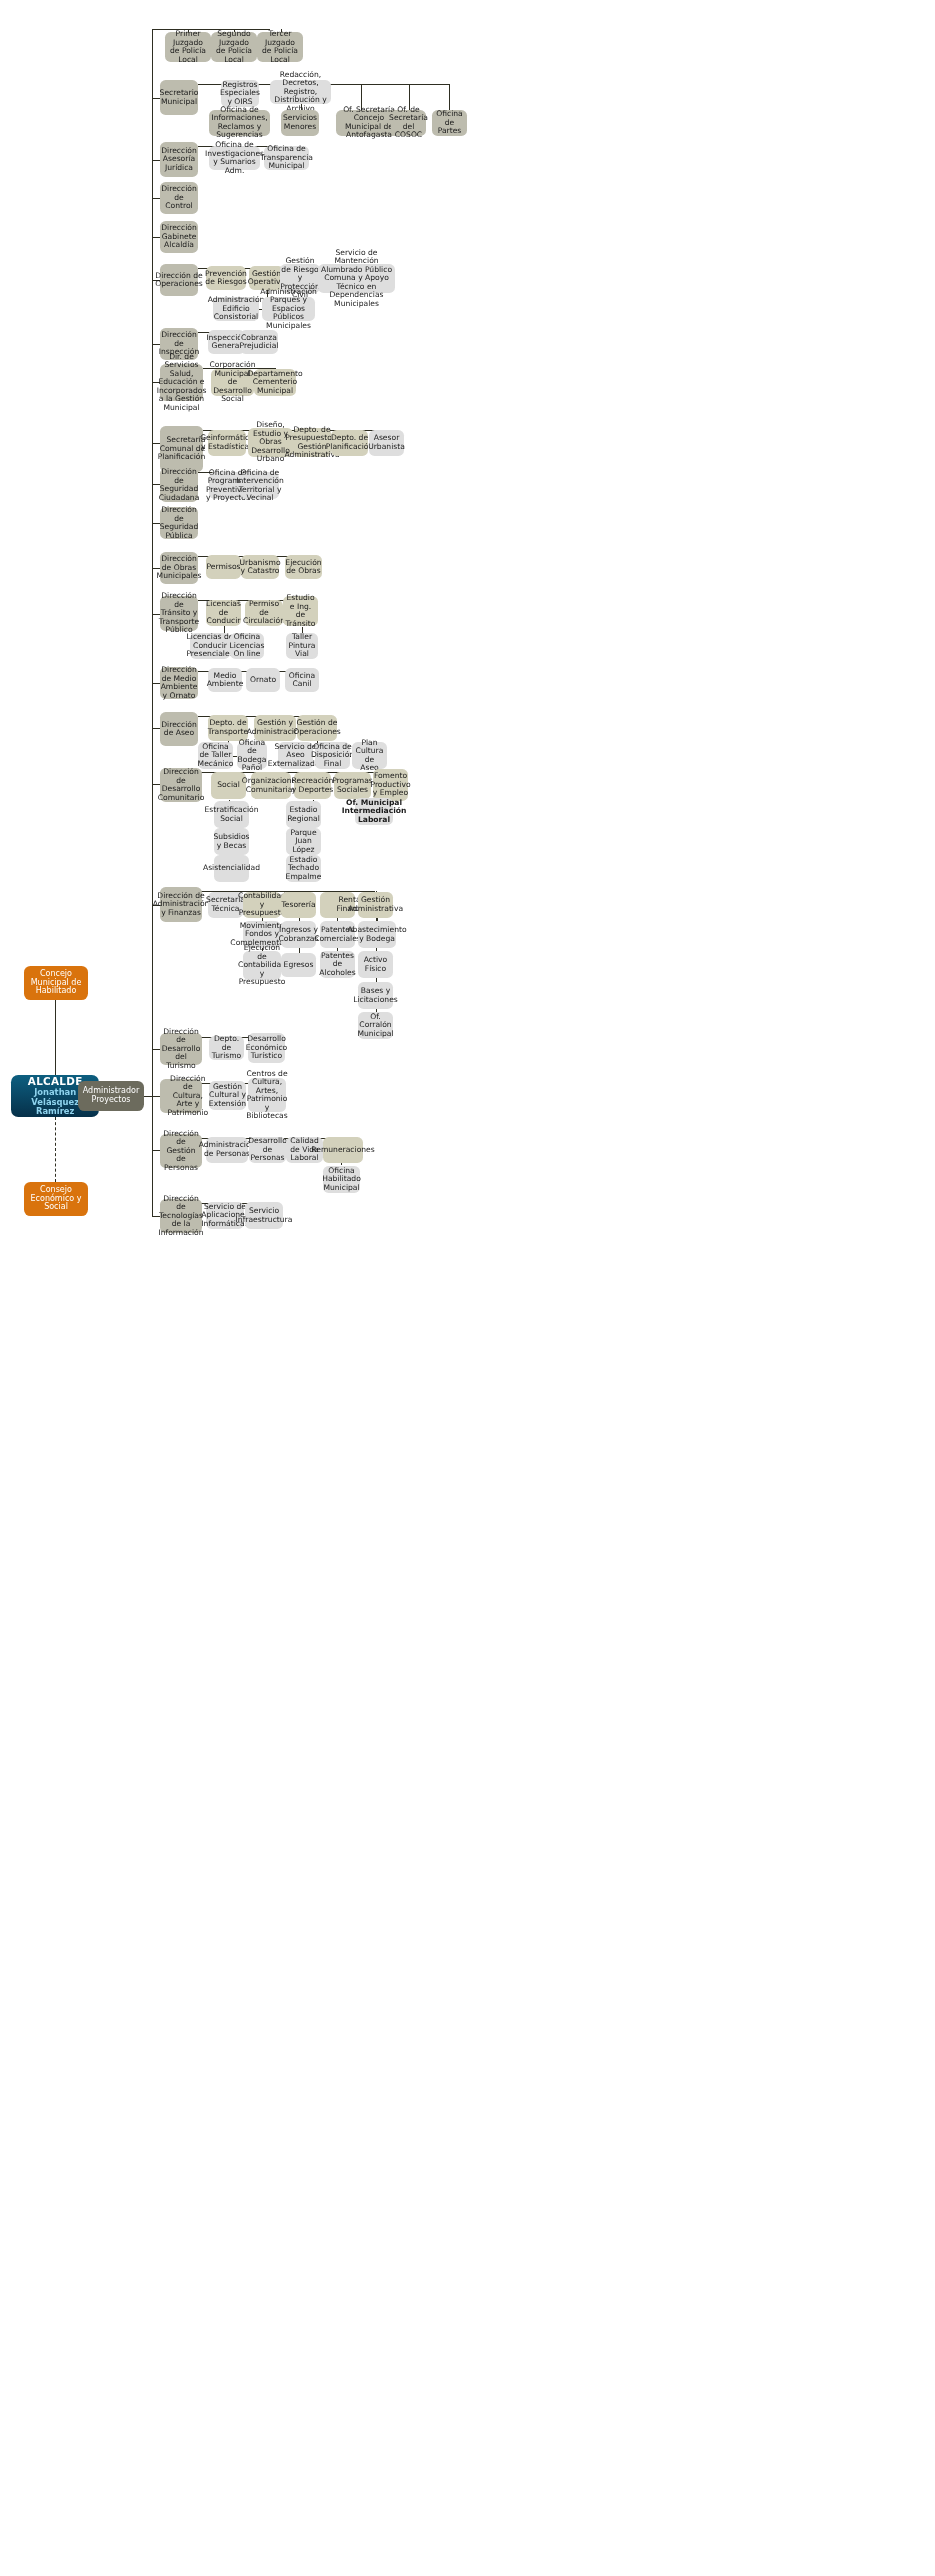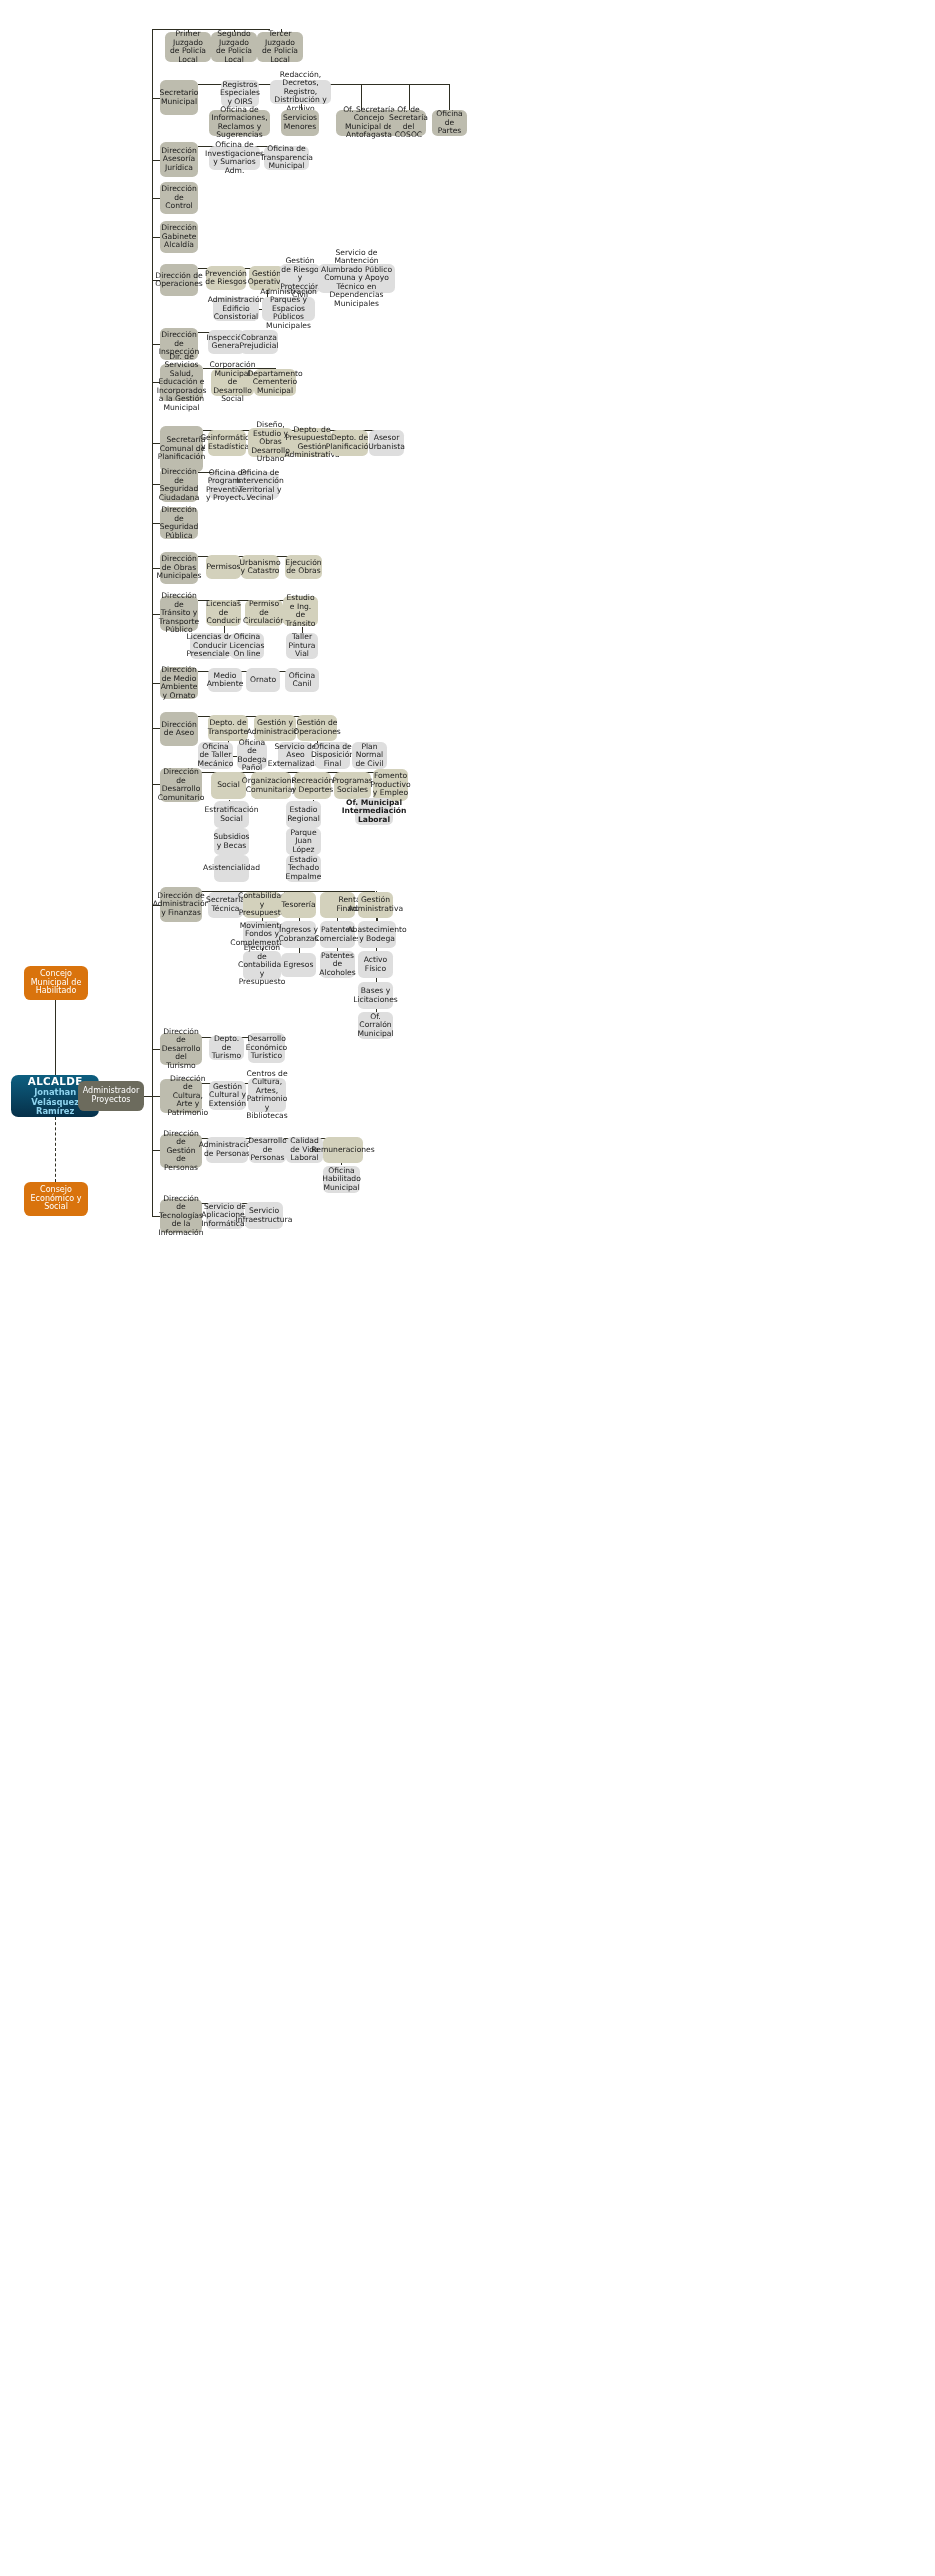--- a/index.html
+++ b/index.html
@@ -153,21 +153,21 @@
     <div class="ln lnh" style="left: 198px; top: 756px; width: 30px;"></div>
     <div class="node lvl2g" style="left: 237px; top: 742px; width: 30px; height: 27px;">Oficina de Bodega Pañol</div>
     <div class="ln lnv" style="left: 228px; top: 740px; height: 15px;"></div>
     <div class="ln lnh" style="left: 228px; top: 756px; width: 8.8px;"></div>
     <div class="node lvl2g" style="left: 278px; top: 742px; width: 35px; height: 27px;">Servicio de Aseo Externalizados</div>
     <div class="ln lnv" style="left: 317px; top: 740px; height: 15px;"></div>
     <div class="ln lnh" style="left: 278px; top: 756px; width: 39px;"></div>
     <div class="node lvl2g" style="left: 315px; top: 742px; width: 35px; height: 27px;">Oficina de Disposición Final</div>
     <div class="ln lnv" style="left: 317px; top: 740px; height: 15px;"></div>
     <div class="ln lnh" style="left: 315px; top: 756px; width: 2.4px;"></div>
-    <div class="node lvl2g" style="left: 352px; top: 742px; width: 35px; height: 27px;">Plan Normal de Civil</div>
+    <div class="node lvl2g" style="left: 352px; top: 742px; width: 35px; height: 27px;">Plan Cultura de Aseo</div>
     <div class="ln lnv" style="left: 317px; top: 740px; height: 15px;"></div>
     <div class="ln lnh" style="left: 317px; top: 756px; width: 34px;"></div>
     <div class="node lvl1" style="left: 160px; top: 768px; width: 42px; height: 34px;">Dirección de Desarrollo Comunitario</div>
     <div class="ln lnh" style="left: 152px; top: 784px; width: 8px;"></div>
     <div class="ln lnh" style="left: 201px; top: 772px; width: 189px;"></div>
     <div class="node lvl2" style="left: 211px; top: 772px; width: 35px; height: 27px;">Social</div>
     <div class="ln lnv" style="left: 229px; top: 772px; height: 0.8px;"></div>
     <div class="node lvl2" style="left: 251px; top: 772px; width: 40px; height: 27px;">Organizaciones Comunitarias</div>
     <div class="ln lnv" style="left: 271px; top: 772px; height: 0.8px;"></div>
     <div class="node lvl2" style="left: 294px; top: 772px; width: 37px; height: 27px;">Recreación y Deportes</div>

